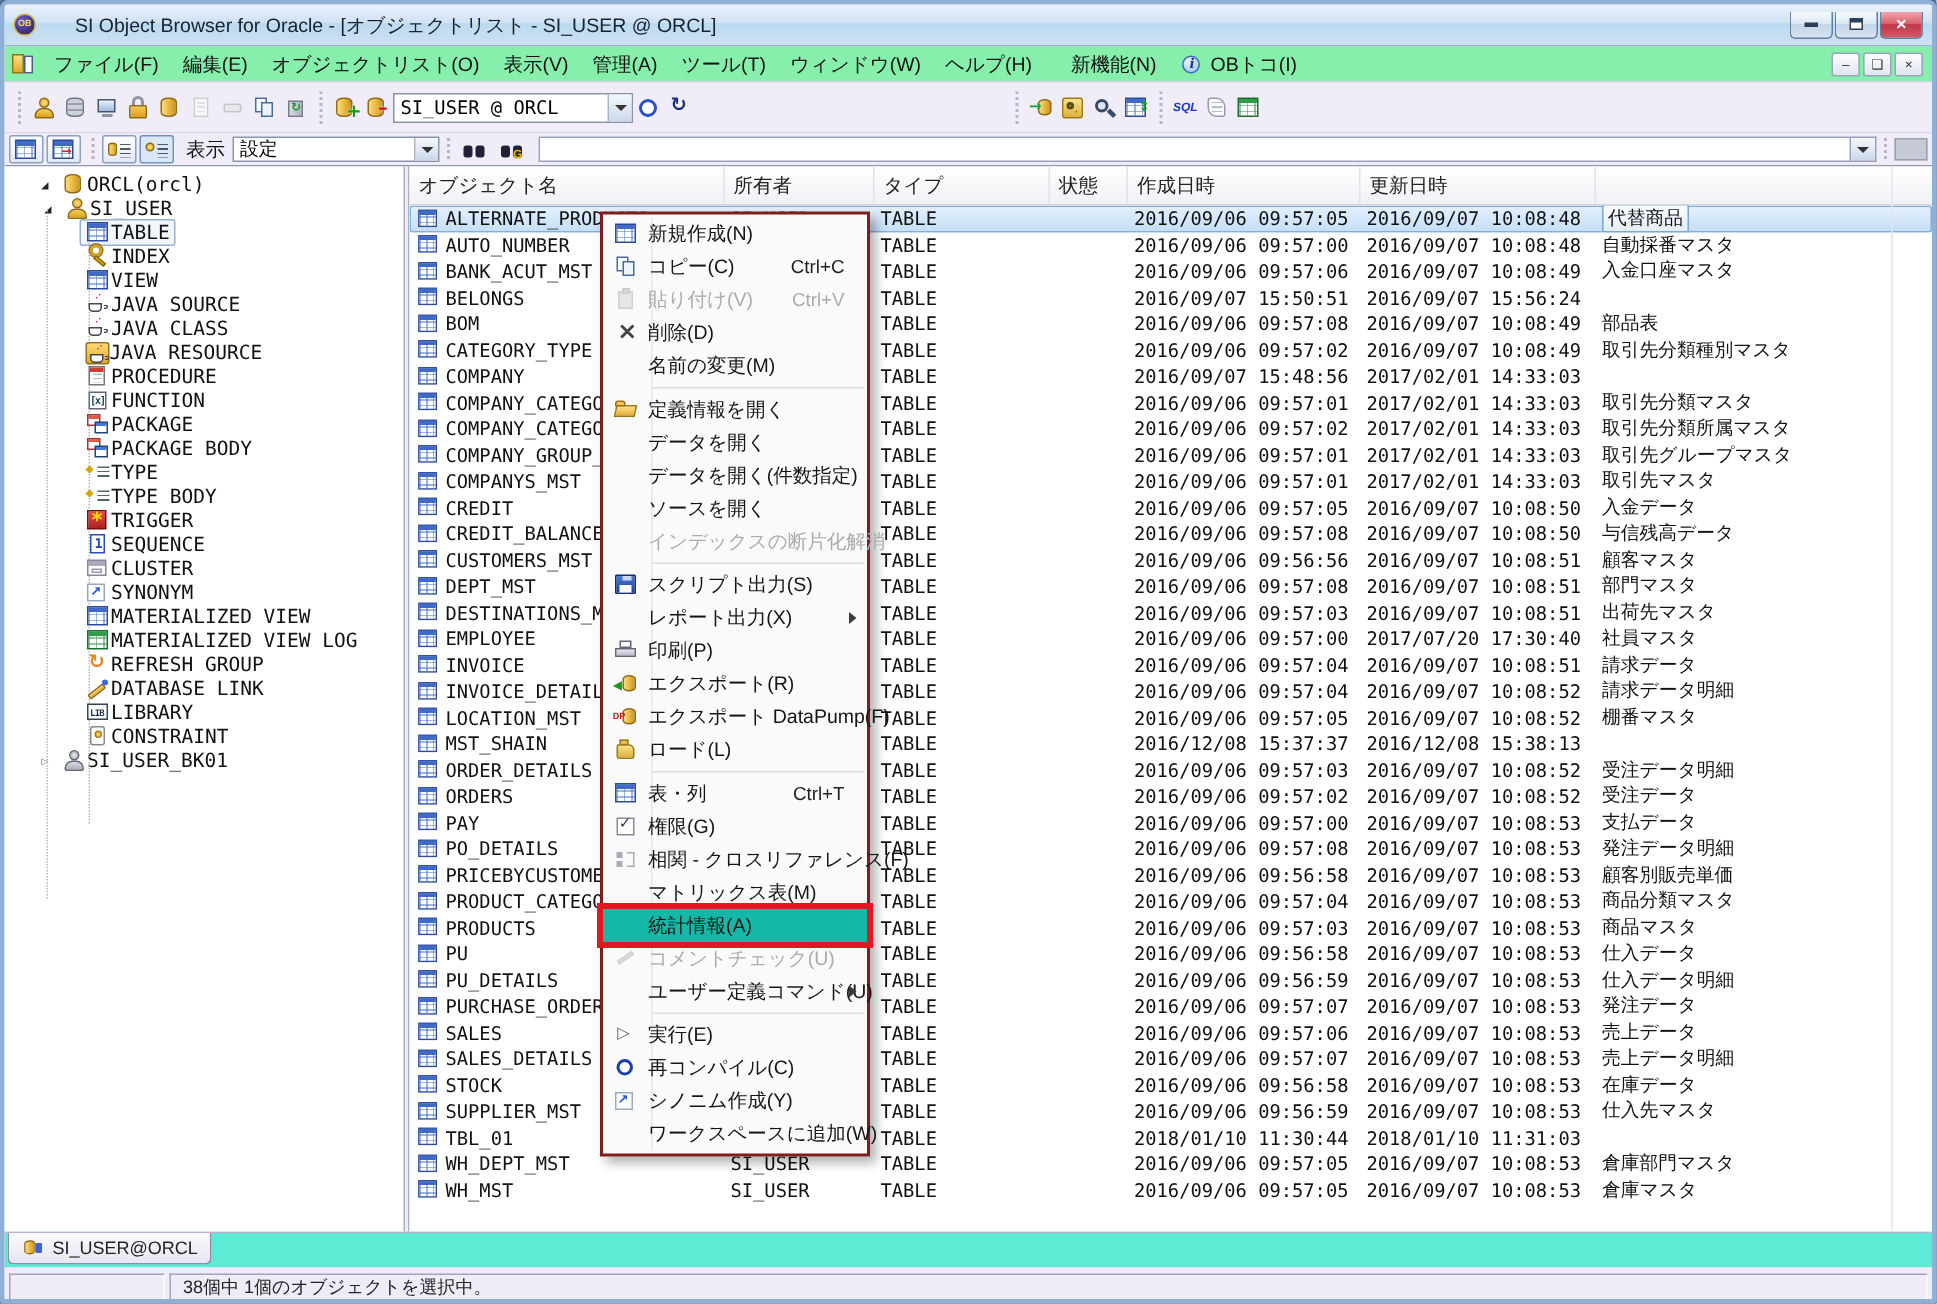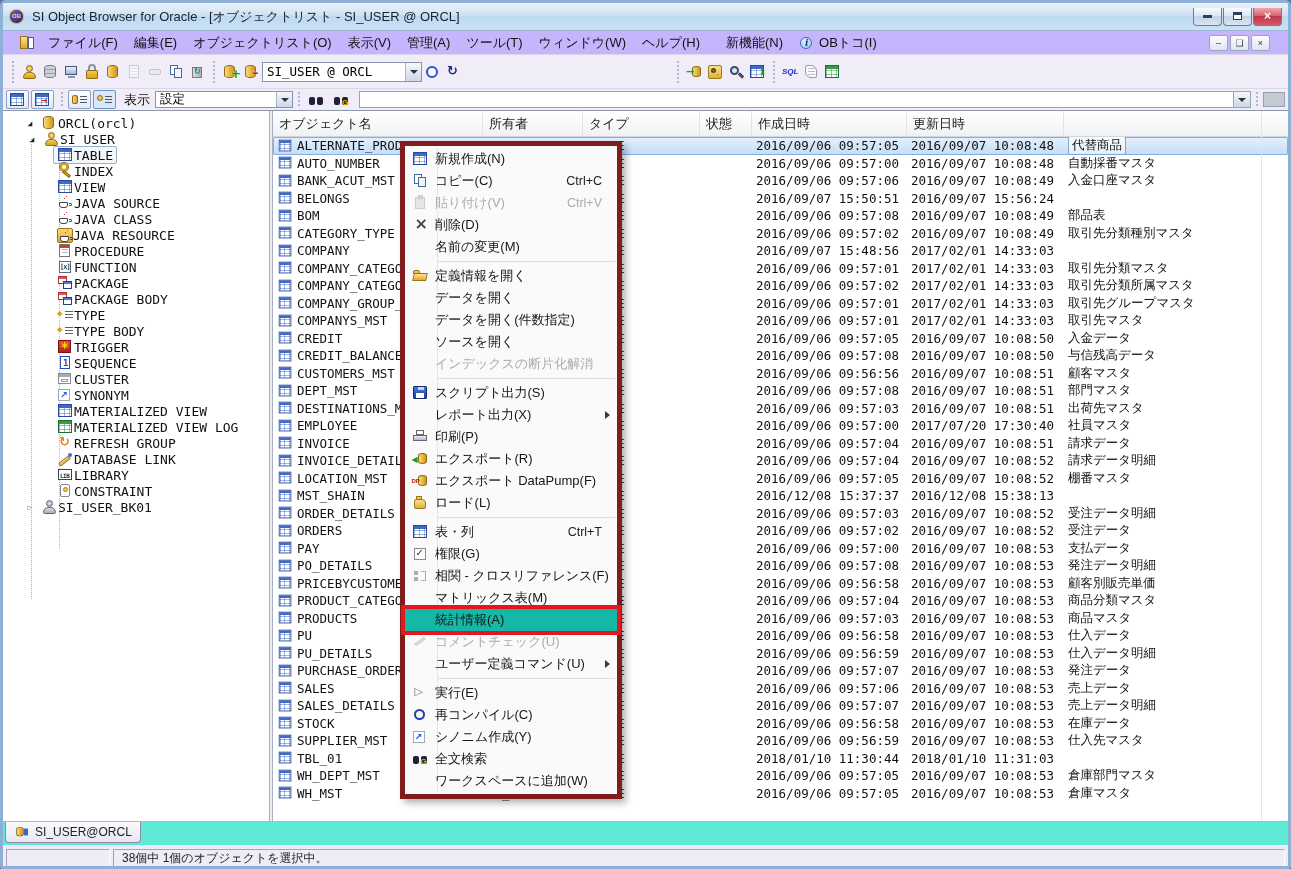--- a/index.html
+++ b/index.html
@@ -1,28 +1,28 @@
 <!DOCTYPE html>
 <html><head>
 <meta charset="utf-8">
 <style>
 *{box-sizing:border-box;margin:0;padding:0}
 html,body{width:1291px;height:869px;font-family:"Liberation Sans",sans-serif}
 body{background:#5a7ca0}
 .win{position:relative;width:1291px;height:869px;border:3px solid #8fb0d6;outline:1px solid #4a6a90;border-radius:5px 5px 2px 2px;background:#efebf7;overflow:hidden}
 
 .titlebar{height:28px;display:flex;align-items:center;padding:0 6px;background:linear-gradient(#eaf2fb,#cfe1f4 46%,#badaf0 47%,#cfe0f2);border-bottom:1px solid #9ab4d4;font-size:13px;color:#10public;color:#16222f}
-.titlebar .tt{margin-left:6px;white-space:nowrap}
+.titlebar .tt{margin-left:24px;white-space:nowrap}
 .wbtns{margin-left:auto;display:flex;gap:1px}
 .wbtn{width:29px;height:18px;border:1px solid #64809f;border-top:none;border-radius:0 0 4px 4px;background:linear-gradient(#f7fbfe,#dbe7f3 45%,#c3d4e7 50%,#d8e4f0);display:flex;align-items:center;justify-content:center;color:#20364e;font-size:10px}
 .wbtn.close{background:linear-gradient(#f2a6ad,#d9626f 45%,#c03648 50%,#d25a66);color:#fff;font-size:12px;font-weight:bold}
 .wb-min i{display:block;width:9px;height:3px;background:#2a3f58}
 .wb-max i{display:block;width:9px;height:8px;border:1px solid #2a3f58;border-top:3px solid #2a3f58;background:#fff}
 
-.menubar{height:24px;display:flex;align-items:center;background:#c4b5fd;border-bottom:1px solid #ddd6ea;padding:0 16px;font-size:13px}
+.menubar{height:24px;display:flex;align-items:center;background:#86efac;border-bottom:1px solid #ddd6ea;padding:0 4px;font-size:13px}
 .mitem{padding:3px 8px;color:#111;white-space:nowrap;display:flex;align-items:center}
 .mitem[data-gap="true"]{margin-left:10px}
 .mitem .ico{display:none}
 .mitem .ico[data-icon]{display:inline-block;margin-right:3px}
 .mdibtns{margin-left:auto;display:flex;gap:2px;padding-right:2px}
 .mdib{width:19px;height:16px;border:1px solid #97a5bd;border-radius:2px;background:linear-gradient(#fdfdfe,#dfe4ee);display:flex;align-items:center;justify-content:center;font-size:9px;color:#333}
 
 .toolbar{height:34px;display:flex;align-items:center;background:#f0ecf8;border-bottom:1px solid #ddd6ea;padding:0 4px}
 .findbar{height:21px;display:flex;align-items:center;background:#f0ecf8;padding:0 3px}
 .grip{width:4px;height:22px;margin:0 4px;background:repeating-linear-gradient(#b9b2cf 0 2px,transparent 2px 4px);background-size:2px 100%;background-repeat:no-repeat;background-position:1px 0}
@@ -57,21 +57,21 @@
 .lheader{height:26px;display:flex;background:linear-gradient(#ffffff,#f6f7f9 60%,#eff1f4);border-bottom:1px solid #d5d5dc}
 .hc{border-right:1px solid #e2e2e8;display:flex;align-items:center;padding:0 6px;font:13px "DejaVu Sans Mono","Liberation Mono",monospace;color:#222;white-space:nowrap;overflow:hidden}
 .c0{width:210px}.c1{width:100px}.c2{width:117px}.c3{width:52px}.c4{width:155px}.c5{width:157px}.c6{flex:1}
 .lrow{height:17.5px;display:flex;align-items:center;font:12.5px "DejaVu Sans Mono","Liberation Mono",monospace;color:#111}
 .cell{display:flex;align-items:center;padding:0 4px;white-space:nowrap;overflow:hidden;height:100%}
 .cell .ico{margin-right:3px;transform:scale(.9)}
 .lrow[data-selected="true"]{background:linear-gradient(#e4f1fd,#c4ddf6);box-shadow:inset 0 0 0 1px #86aedd;border-radius:2px}
 .lrow[data-selected="true"] .c6 .ctext{border:1px solid #7da7d8;border-radius:2px;background:linear-gradient(#fbfdff,#e2eefb);padding:0 3px}
 .vline{position:absolute;right:26px;top:0;bottom:0;width:1px;background:#e4e4ea;pointer-events:none}
 
-.cmenu{position:absolute;left:397px;top:138px;width:222px;background:#fafafa;border:5px solid #7f1d1d;box-shadow:4px 4px 7px rgba(0,0,0,.3);padding:2px 0;z-index:40}
+.cmenu{position:absolute;left:397px;top:138px;width:180px;background:#fafafa;border:2px solid #7f1d1d;box-shadow:4px 4px 7px rgba(0,0,0,.3);padding:2px 0;z-index:40}
 .cmenu .gutline{position:absolute;left:32px;top:2px;bottom:2px;width:1px;background:#e6e6ea;pointer-events:none}
 .mi{height:22px;display:flex;align-items:center;position:relative}
 .mi .migut{width:30px;flex:none;display:flex;align-items:center;justify-content:center}
 .milab{font-size:13px;color:#151515;white-space:nowrap}
 .mishort{margin-left:auto;padding-right:15px;font-size:12.5px;color:#222}
 .miarr{display:none}
 .mi[data-submenu="true"] .miarr{display:block;position:absolute;right:7px;top:7px;width:0;height:0;border-left:5px solid #3a3a3a;border-top:4px solid transparent;border-bottom:4px solid transparent}
 .mi[data-disabled="true"] .milab,.mi[data-disabled="true"] .mishort{color:#ababab}
 .mi[data-disabled="true"] .ico{opacity:.45;filter:grayscale(.8)}
 .mi[data-type="separator"]{height:7px}
@@ -1362,28 +1362,20 @@
 
       <div class="mi">
         <span class="migut">
           <span class="ico" data-icon="create-synonym-icon"></span>
         </span>
         <span class="milab">シノニム作成(Y)</span>
         <span class="mishort"></span>
 
       </div>
 
-      <div class="mi">
-        <span class="migut">
-          <span class="ico" data-icon="fulltext-search-icon"></span>
-        </span>
-        <span class="milab">全文検索</span>
-        <span class="mishort"></span>
-
-      </div>
 
       <div class="mi">
         <span class="migut">
           <span class="ico"></span>
         </span>
         <span class="milab">ワークスペースに追加(W)</span>
         <span class="mishort"></span>
 
       </div>
 

